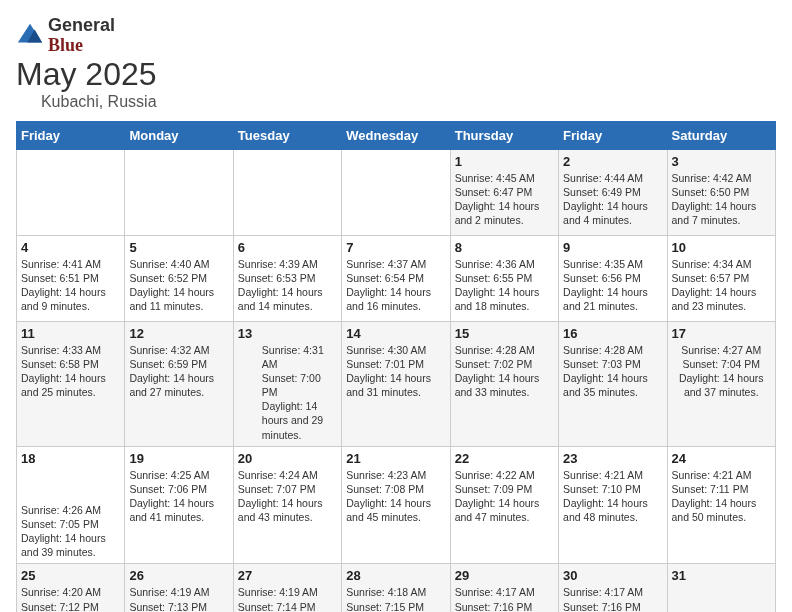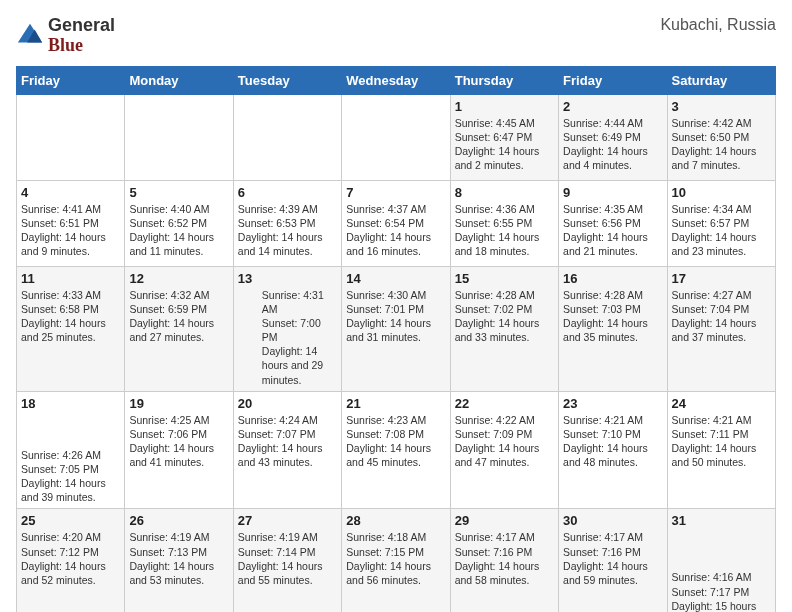--- a/index.html
+++ b/index.html
@@ -8,20 +8,21 @@
       background: #fff;
       width: 792px;
       min-height: 612px;
       padding: 16px;
     }
     .header {
       display: flex;
       justify-content: space-between;
       align-items: flex-start;
       margin-bottom: 10px;
+      flex-direction: column;
     }
     .logo {
       display: flex;
       align-items: center;
     }
     .logo-text {
       display: flex;
       flex-direction: column;
       font-size: 18px;
       font-weight: bold;
@@ -95,20 +96,21 @@
     <svg class="logo-icon" viewBox="0 0 30 30">
       <polygon points="15,2 28,22 2,22" fill="#2a6db5"></polygon>
       <polygon points="20,8 28,22 12,22" fill="#1a4d8a"></polygon>
     </svg>
     <div class="logo-text">
       <span class="logo-general">General</span>
       <span class="logo-blue">Blue</span>
     </div>
   </div>
   <div class="title-block">
+    <div class="month-year">May 2025</div>
     <div class="location">Kubachi, Russia</div>
   </div>
 </div>
 
 <table>
   <thead>
     <tr>
     <th>Friday</th>
         <th>Monday</th>
         <th>Tuesday</th>
@@ -219,21 +221,21 @@
 Daylight: 14 hours and 33 minutes.</div>
         </td>
         <td>
           <div class="day-number">16</div>
           <div class="cell-content" style="white-space: pre-line;">Sunrise: 4:28 AM
 Sunset: 7:03 PM
 Daylight: 14 hours and 35 minutes.</div>
         </td>
         <td>
           <div class="day-number">17</div>
-          <div class="cell-content" style="white-space: pre-line;">Sunrise: 4:27 AM
+          <div class="cell-content" style="white-space: pre-line; text-align: center;">Sunrise: 4:27 AM
 Sunset: 7:04 PM
 Daylight: 14 hours and 37 minutes.</div>
         </td>
       </tr>
       <tr>
         <td>
           <div class="day-number">18</div>
           <div class="cell-content" style="white-space: pre-line; margin-top: 37px;">Sunrise: 4:26 AM
 Sunset: 7:05 PM
 Daylight: 14 hours and 39 minutes.</div>

